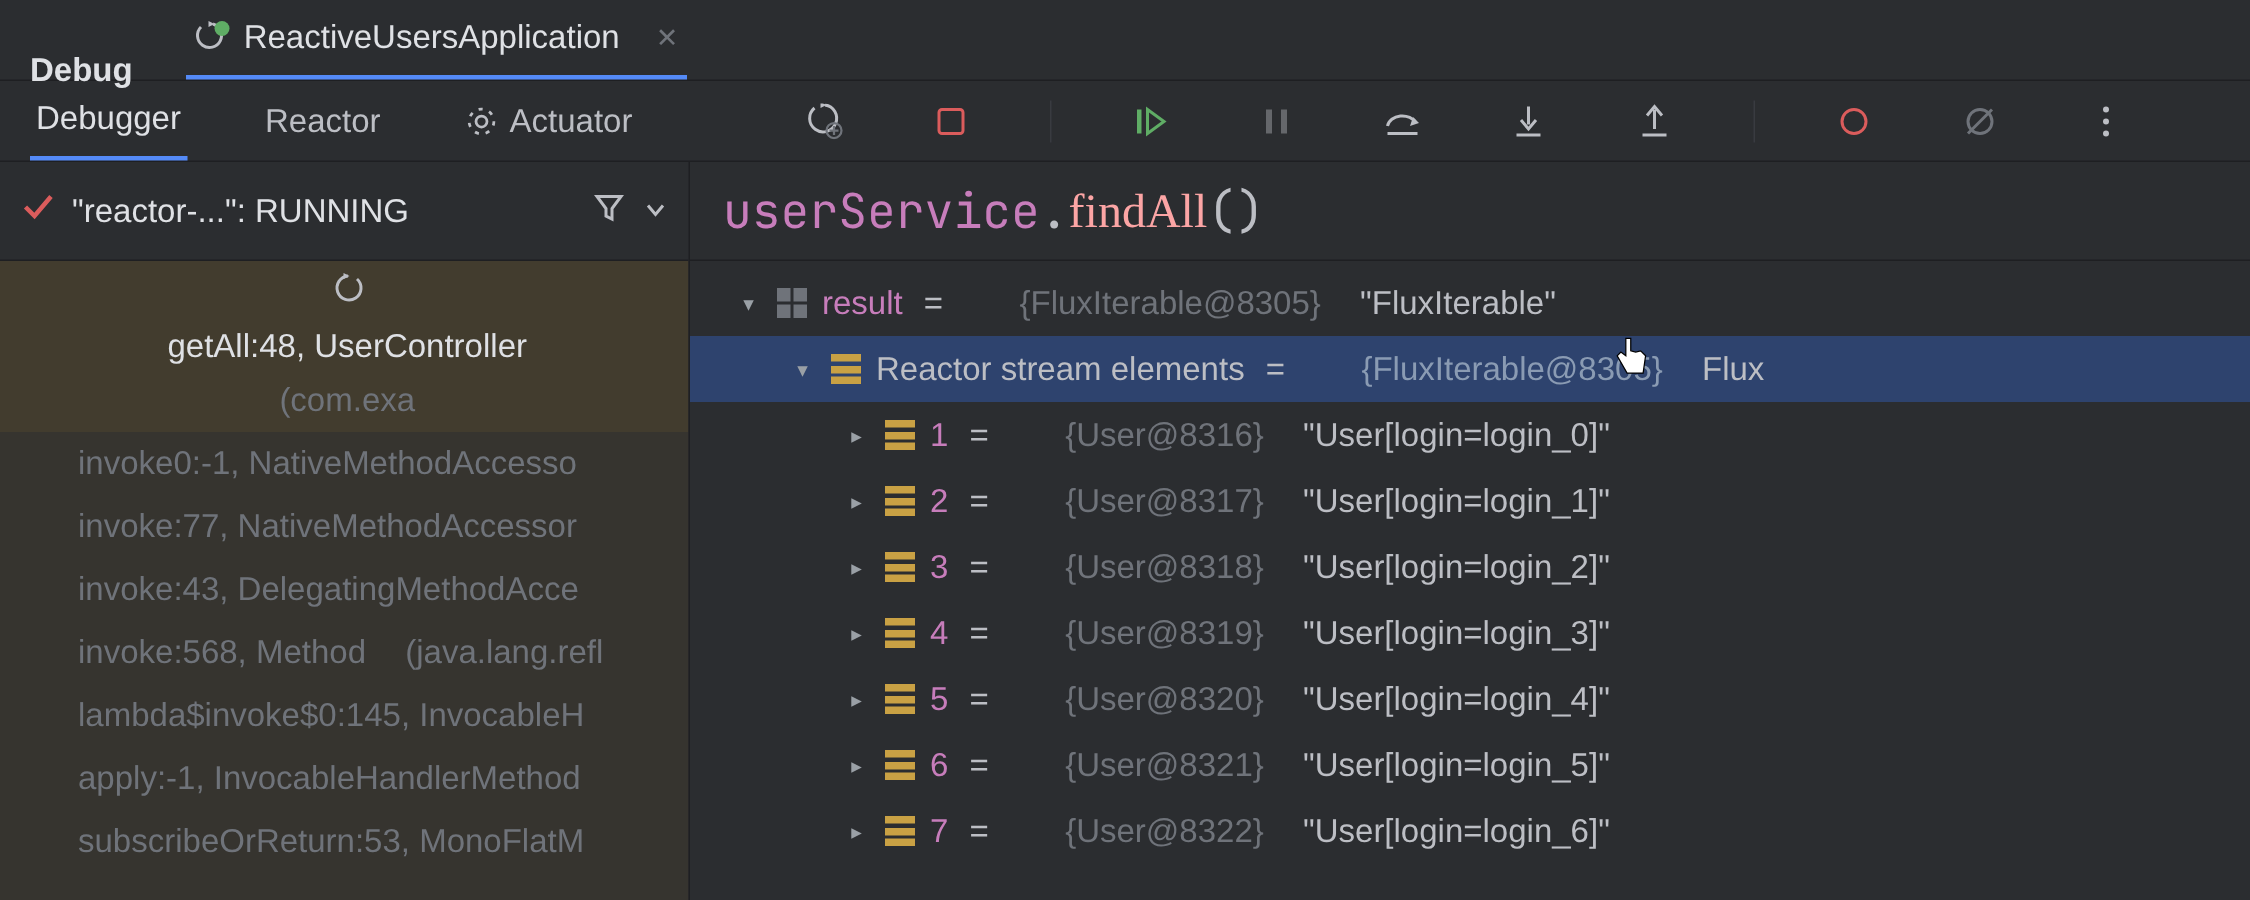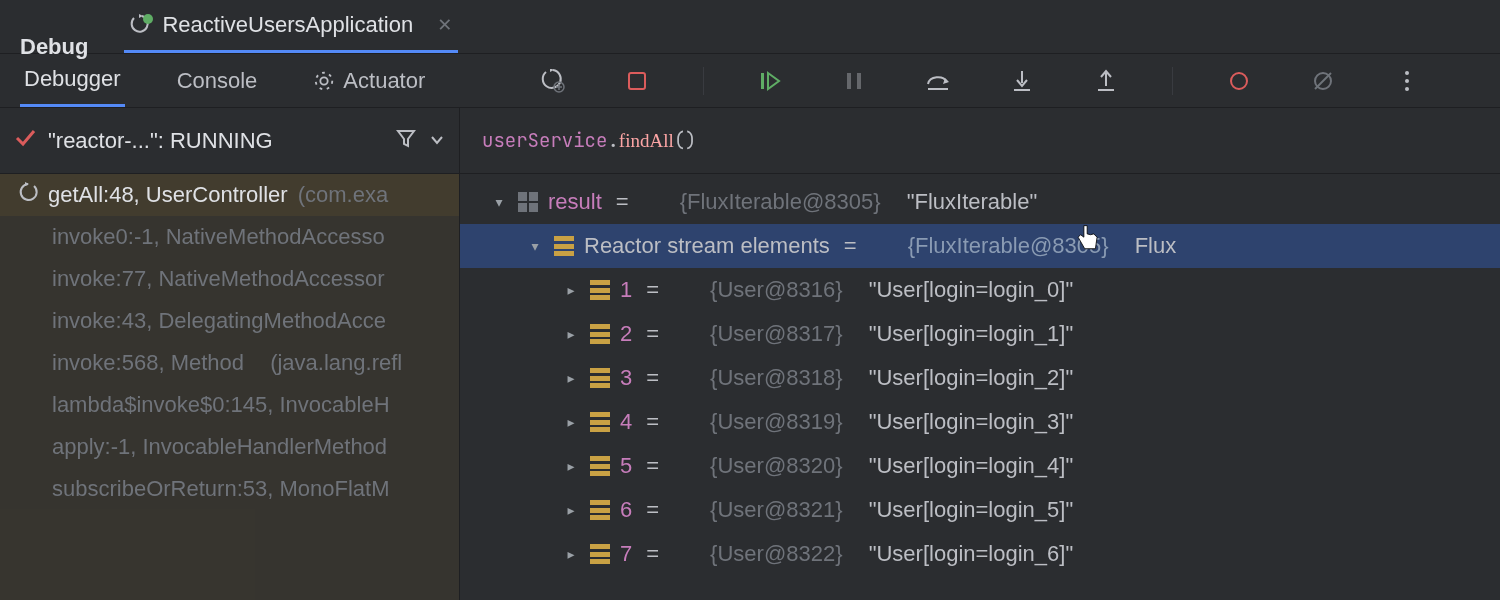--- a/index.html
+++ b/index.html
@@ -64,34 +64,34 @@
   .frames-head .check { color: #db5c5c; }
   .frames-head .txt { color:#dfe1e5; white-space:nowrap; overflow:hidden; text-overflow:ellipsis; flex:1; }
   .frames-head .chev { color:#6f737a; cursor:pointer; }
   .frames-list { flex:1; overflow:hidden; position:relative; }
   .frame-row {
     display:flex; align-items:center; gap:10px;
     padding: 8px 14px 8px 18px;
     white-space:nowrap; overflow:hidden;
     color:#6f737a;
   }
-  .frame-row.first { background: rgba(140,110,40,0.15); }
+  .frame-row.first { background: rgba(140,110,40,0.15); flex-direction: column; }
   .frames-list.filtered { background: rgba(140,110,40,0.12); }
   .frame-row .italic { }
 
   .vars {
     flex: 1;
     display:flex; flex-direction:column;
     overflow:hidden;
   }
   .expr {
     height:66px; display:flex; align-items:center; padding:0 22px;
     border-bottom:1px solid #1e1f22;
     font-family: "JetBrains Mono", Menlo, Consolas, monospace;
-    font-size: 19px;
+    font-size: 32px;
   }
   .expr .obj { color:#c77dbb; }
   .expr .dot { color:#bcbec4; }
   .expr .meth { color:#fca5a5;font-family:Liberation Serif, serif; }
   .expr .paren { color:#bcbec4; }
 
   .tree { flex:1; overflow:hidden; padding-top: 6px; }
   .node {
     display:flex; align-items:center; gap:10px;
     height:44px; padding-left: 14px; padding-right: 16px;
@@ -130,21 +130,21 @@
         <circle cx="18" cy="5" r="5" fill="#5fad65"></circle>
       </svg>
     </span>
     <span>ReactiveUsersApplication</span>
     <span class="close">✕</span>
   </div>
 </div>
 
 <div class="secondbar">
   <div class="tab active">Debugger</div>
-  <div class="tab">Console</div>
+  <div class="tab">Reactor</div>
   <div class="tab actuator">
     <svg width="22" height="22" viewBox="0 0 24 24">
       <circle cx="12" cy="12" r="4" fill="none" stroke="#bcbec4" stroke-width="2"></circle>
       <circle cx="12" cy="12" r="9" fill="none" stroke="#bcbec4" stroke-width="2" stroke-dasharray="3 5"></circle>
     </svg>
     <span>Actuator</span>
   </div>
   <div style="width:10px"></div>
   <div class="tbtn">
     <svg width="24" height="24" viewBox="0 0 24 24">

